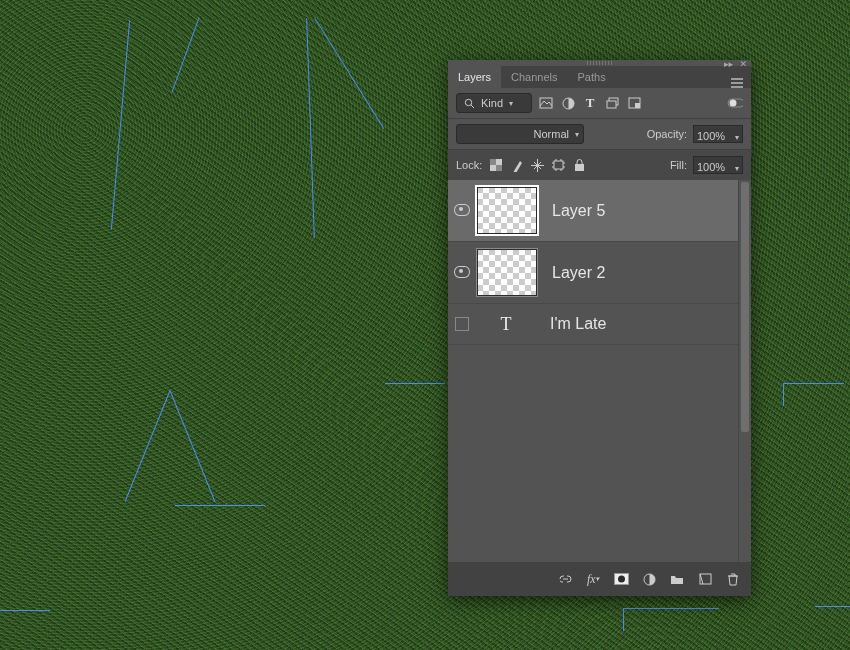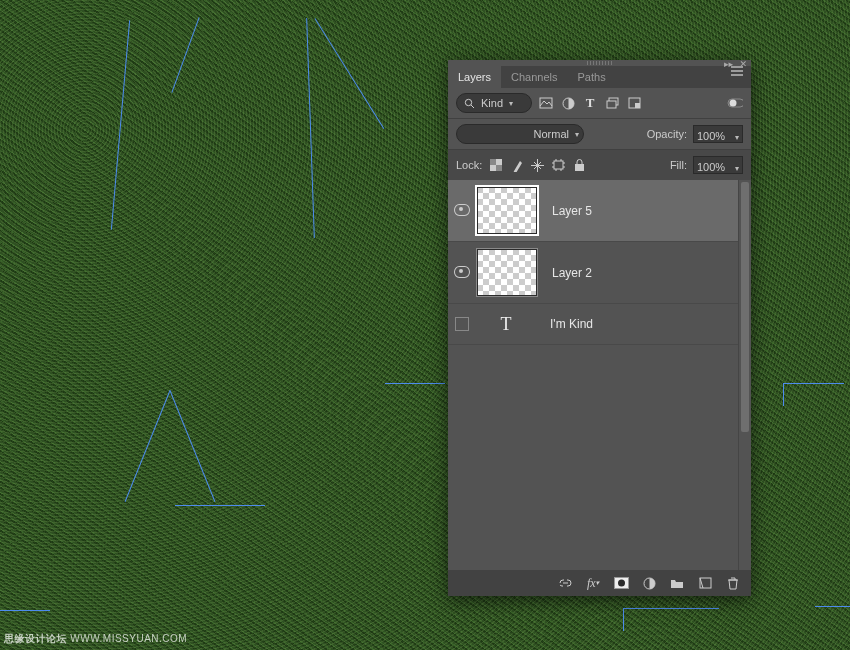--- a/index.html
+++ b/index.html
@@ -16,27 +16,27 @@
   .wm{position:absolute;left:4px;bottom:4px;font-size:10px;color:rgba(255,255,255,.7);font-family:Arial;letter-spacing:.5px}
   .wm b{font-weight:700}
   
   .panel{position:absolute;left:448px;top:60px;width:303px;height:536px;background:#535353;box-shadow:0 4px 18px rgba(0,0,0,.6);display:flex;flex-direction:column}
   .drag{height:6px;background:#535353;position:relative}
   .drag .dots{position:absolute;left:50%;top:1px;transform:translateX(-50%);width:26px;height:4px;
     background:repeating-linear-gradient(90deg,#777 0 1px,transparent 1px 3px)}
   .drag .collapse,.drag .close{position:absolute;top:-1px;font-size:9px;color:#aaa;cursor:default}
   .drag .collapse{right:18px}
   .drag .close{right:4px}
-  .tabs{display:flex;align-items:flex-start;height:22px;background:#424242}
+  .tabs{display:flex;align-items:flex-end;height:22px;background:#424242}
   .tab{padding:0 10px;height:22px;line-height:22px;color:#999;font-size:11px}
   .tab.active{background:#535353;color:#e6e6e6}
   .menu{margin-left:auto;margin-right:6px;width:14px;text-align:center;color:#bbb}
   .menu svg{display:block}
   .row{display:flex;align-items:center;gap:6px;padding:4px 8px;height:22px}
-  .select{display:flex;align-items:center;background:#3a3a3a;border:1px solid #2a2a2a;height:18px;padding:0 4px;gap:4px;border-radius:10px}
+  .select{display:flex;align-items:center;background:#3a3a3a;border:1px solid #2a2a2a;height:18px;padding:0 4px;gap:4px;border-radius:3px}
   .select .chev{font-size:8px;color:#bbb;margin-left:2px}
   .sep{height:1px;background:#404040}
   .ico{width:16px;height:16px;display:inline-flex;align-items:center;justify-content:center;color:#ddd}
   .lockrow{background:#484848}
   .lockrow .ico{width:15px;height:15px;color:#ccc}
   .num{display:flex;align-items:flex-end;background:#3a3a3a;border:1px solid #2a2a2a;height:16px;padding:0 3px;min-width:42px;justify-content:space-between}
   .num .chev{font-size:8px;color:#bbb}
   .lbl{color:#ccc}
   
   .list{flex:1;background:#535353;overflow:hidden;position:relative;display:flex}
@@ -47,27 +47,27 @@
   .layer.sel{background:#6a6a6a}
   .vis{width:28px;text-align:center}
   .eye{display:inline-block;width:14px;height:10px;border:1px solid #ccc;border-radius:60% 60% 60% 60%/90% 90% 90% 90%;position:relative}
   .eye::after{content:"";position:absolute;left:4px;top:2px;width:4px;height:4px;background:#ccc;border-radius:50%}
   .th{width:60px;height:47px;border:1px solid #8a8a8a;margin-right:14px;
        background:
          repeating-conic-gradient(#fff 0 25%,#ccc 0 50%) 0 0/12px 12px;
        box-shadow:0 0 0 1px #2b2b2b inset}
   .layer.sel .th{outline:2px solid #fff;outline-offset:-1px}
   .layer.sel .th::before,.layer.sel .th::after{content:"";position:absolute}
-  .nm{color:#e6e6e6;font-size:12px}
+  .nm{color:#e6e6e6;font-size:16px}
   .tlayer{display:flex;align-items:center;height:40px;border-bottom:1px solid #494949}
   .tlayer .visbox{width:28px;height:100%;display:flex;align-items:center;justify-content:center}
   .tlayer .visbox .box{width:12px;height:12px;border:1px solid #888}
   .tlayer .tico{width:60px;text-align:center;font-family:Georgia,serif;font-size:18px;color:#eee;margin-right:14px}
   
-  .foot{height:26px;background:#424242;display:flex;align-items:center;justify-content:flex-end;gap:12px;padding:0 10px}
+  .foot{height:34px;background:#424242;display:flex;align-items:center;justify-content:flex-end;gap:12px;padding:0 10px}
   .foot .ico{color:#ccc}
   
   .path{position:absolute;border:1px solid rgba(90,150,255,.9)}
 </style>
 </head>
 <body>
 
 <div class="canvas">
 
   <div class="path" style="left:120px;top:20px;width:0;height:210px;transform:rotate(5deg);border-width:0 0 0 1px"></div>
@@ -76,23 +76,20 @@
   <div class="path" style="left:315px;top:18px;width:130px;height:0;transform:rotate(58deg);transform-origin:left;border-width:1px 0 0 0"></div>
   <div class="path" style="left:170px;top:390px;width:120px;height:0;transform:rotate(68deg);transform-origin:left;border-width:1px 0 0 0"></div>
   <div class="path" style="left:170px;top:390px;width:120px;height:0;transform:rotate(112deg);transform-origin:left;border-width:1px 0 0 0"></div>
   <div class="path" style="left:175px;top:505px;width:90px;height:0;border-width:1px 0 0 0"></div>
   <div class="path" style="left:0px;top:610px;width:50px;height:0;border-width:1px 0 0 0"></div>
   <div class="path" style="left:385px;top:383px;width:60px;height:0;border-width:1px 0 0 0"></div>
   <div class="path" style="left:623px;top:608px;width:95px;height:22px;border-width:1px 0 0 1px"></div>
   <div class="path" style="left:783px;top:383px;width:60px;height:22px;border-width:1px 0 0 1px"></div>
   <div class="path" style="left:815px;top:606px;width:38px;height:0;border-width:1px 0 0 0"></div>
 
-  <div class="wm">
-    <b>思缘设计论坛</b>&nbsp;<span>WWW.MISSYUAN.COM</span>
-  </div>
 </div>
 
 <div class="panel">
   <div class="drag">
     <div class="dots"></div>
     <span class="collapse">▸▸</span>
     <span class="close">✕</span>
   </div>
 
   <div class="tabs">
@@ -215,21 +212,21 @@
         <div class="layer">
           <div class="vis"><span class="eye"></span></div>
           <div class="th"></div>
           <span class="nm">Layer 2</span>
         </div>
         <div class="tlayer">
           <div class="visbox">
             <span class="box"></span>
           </div>
           <div class="tico">T</div>
-          <span class="nm">I'm Kind</span>
+          <span class="nm">I'm Late</span>
         </div>
       </div>
     <div class="sb">
         <div class="thumb"></div>
       </div>
   </div>
 
   <div class="foot">
     <span class="ico">
         <svg width="15" height="10">

